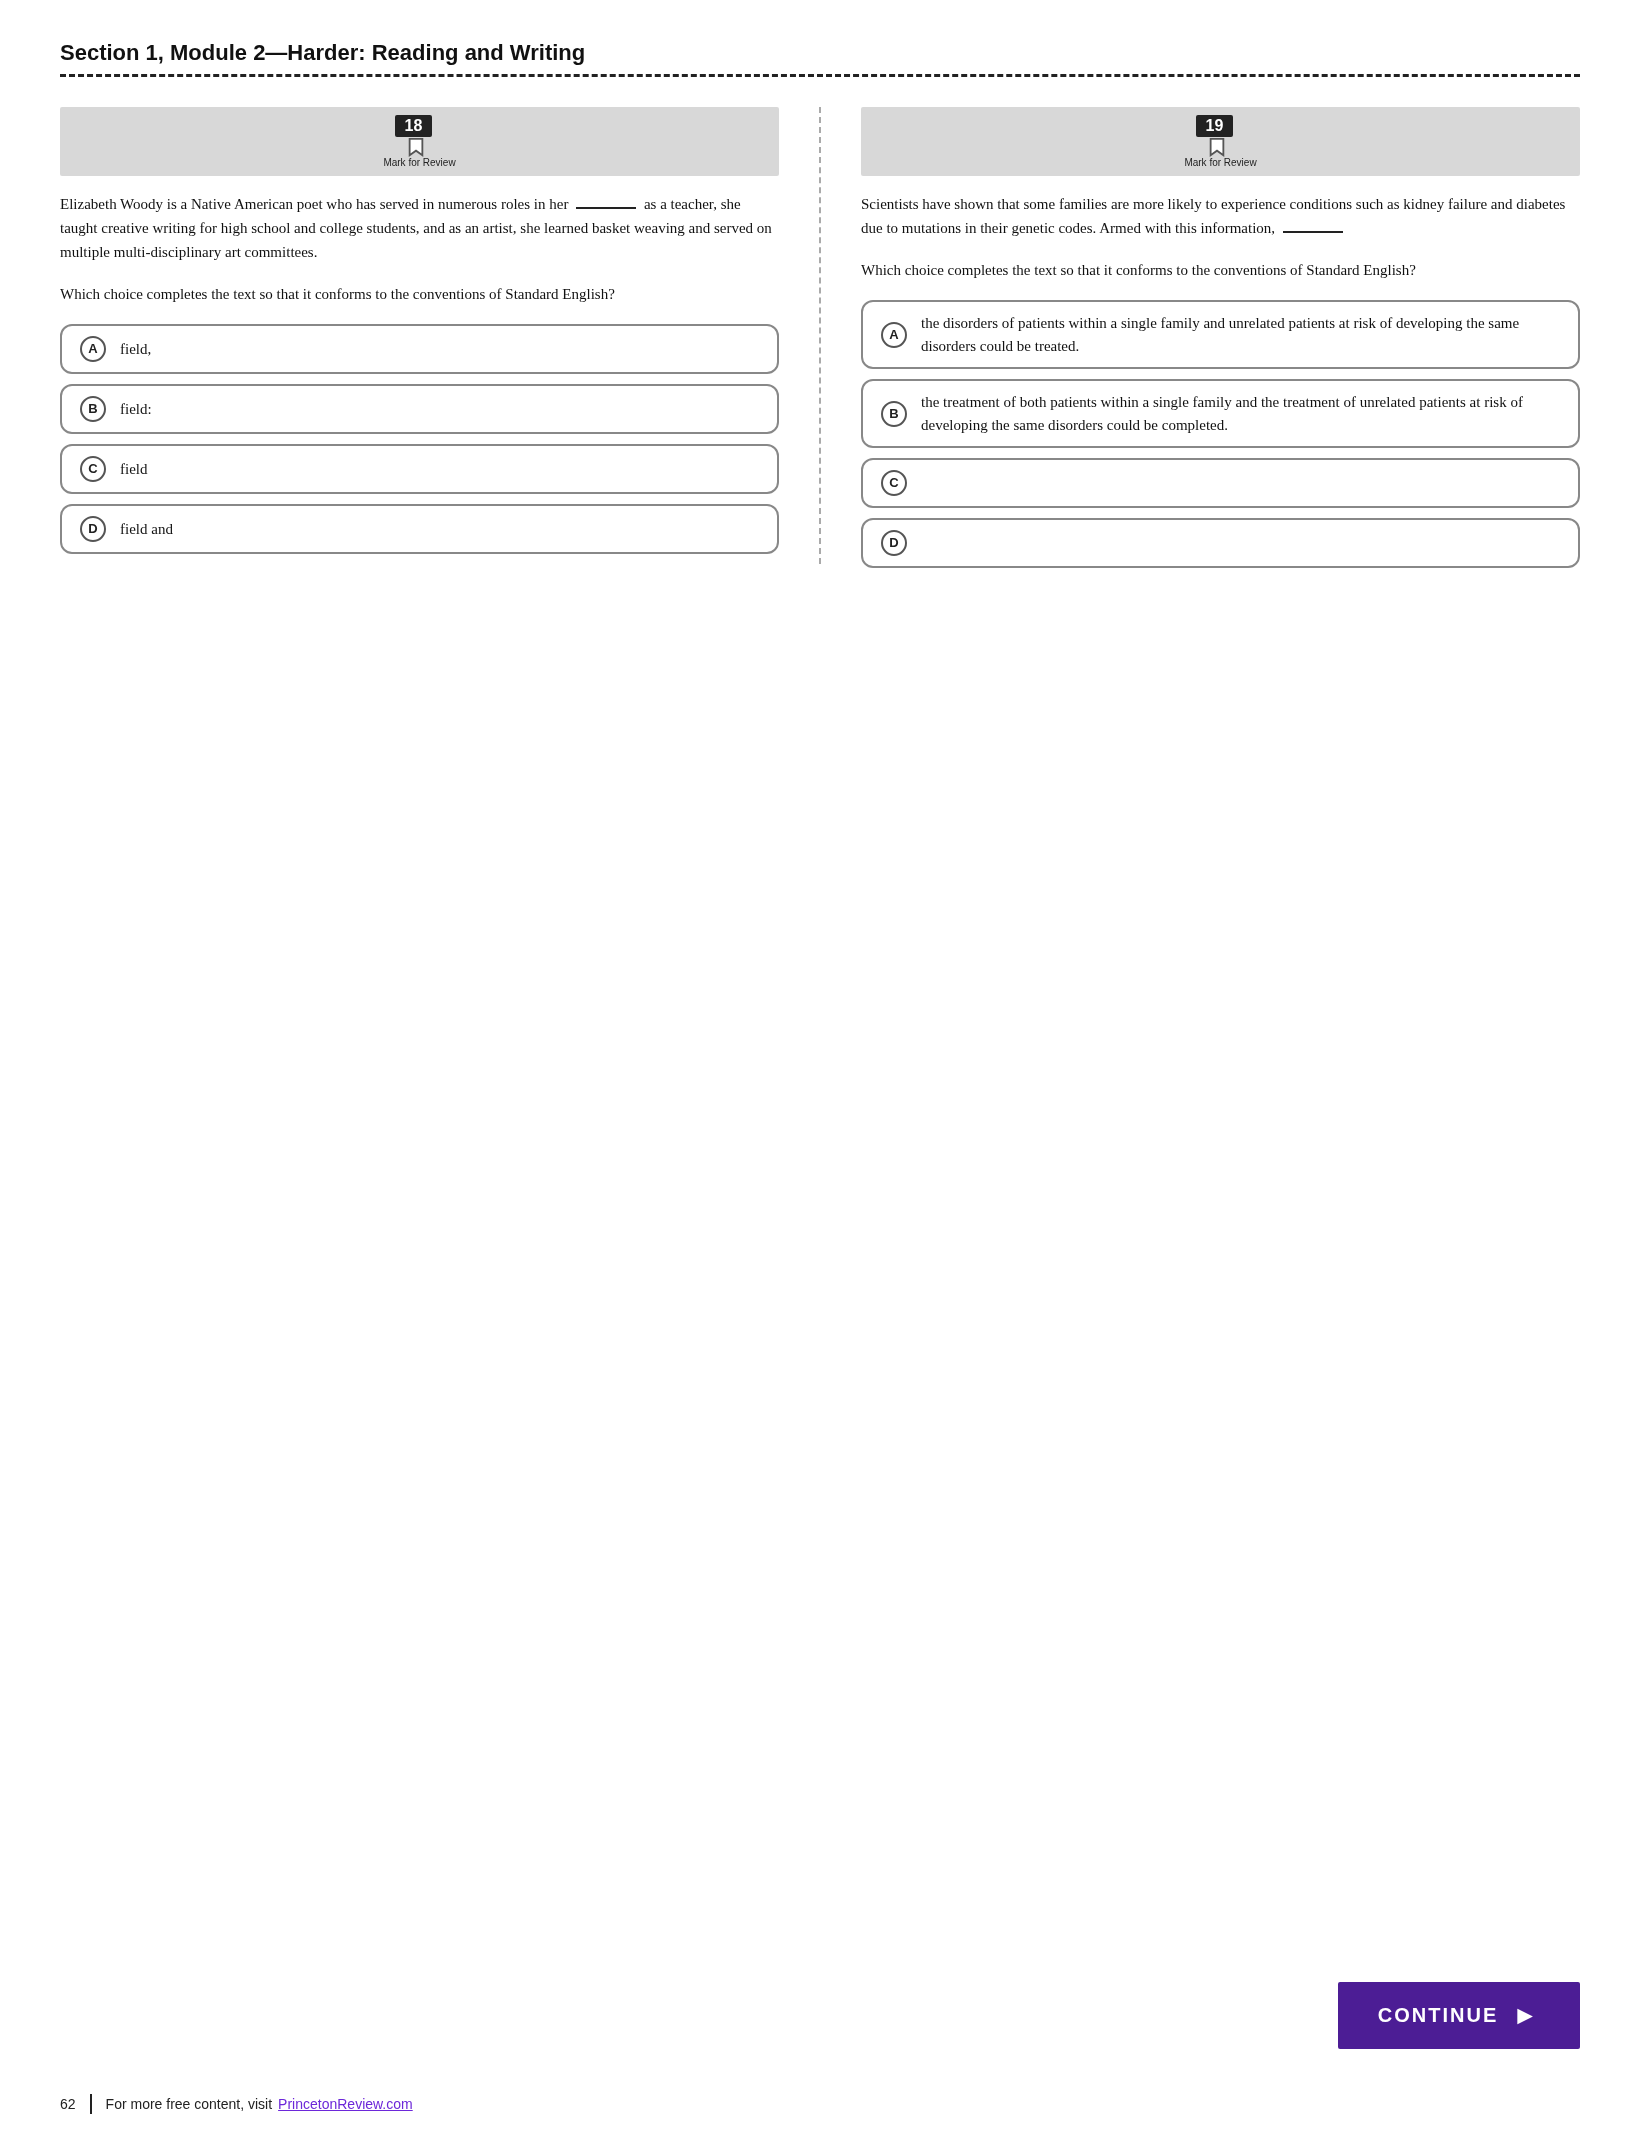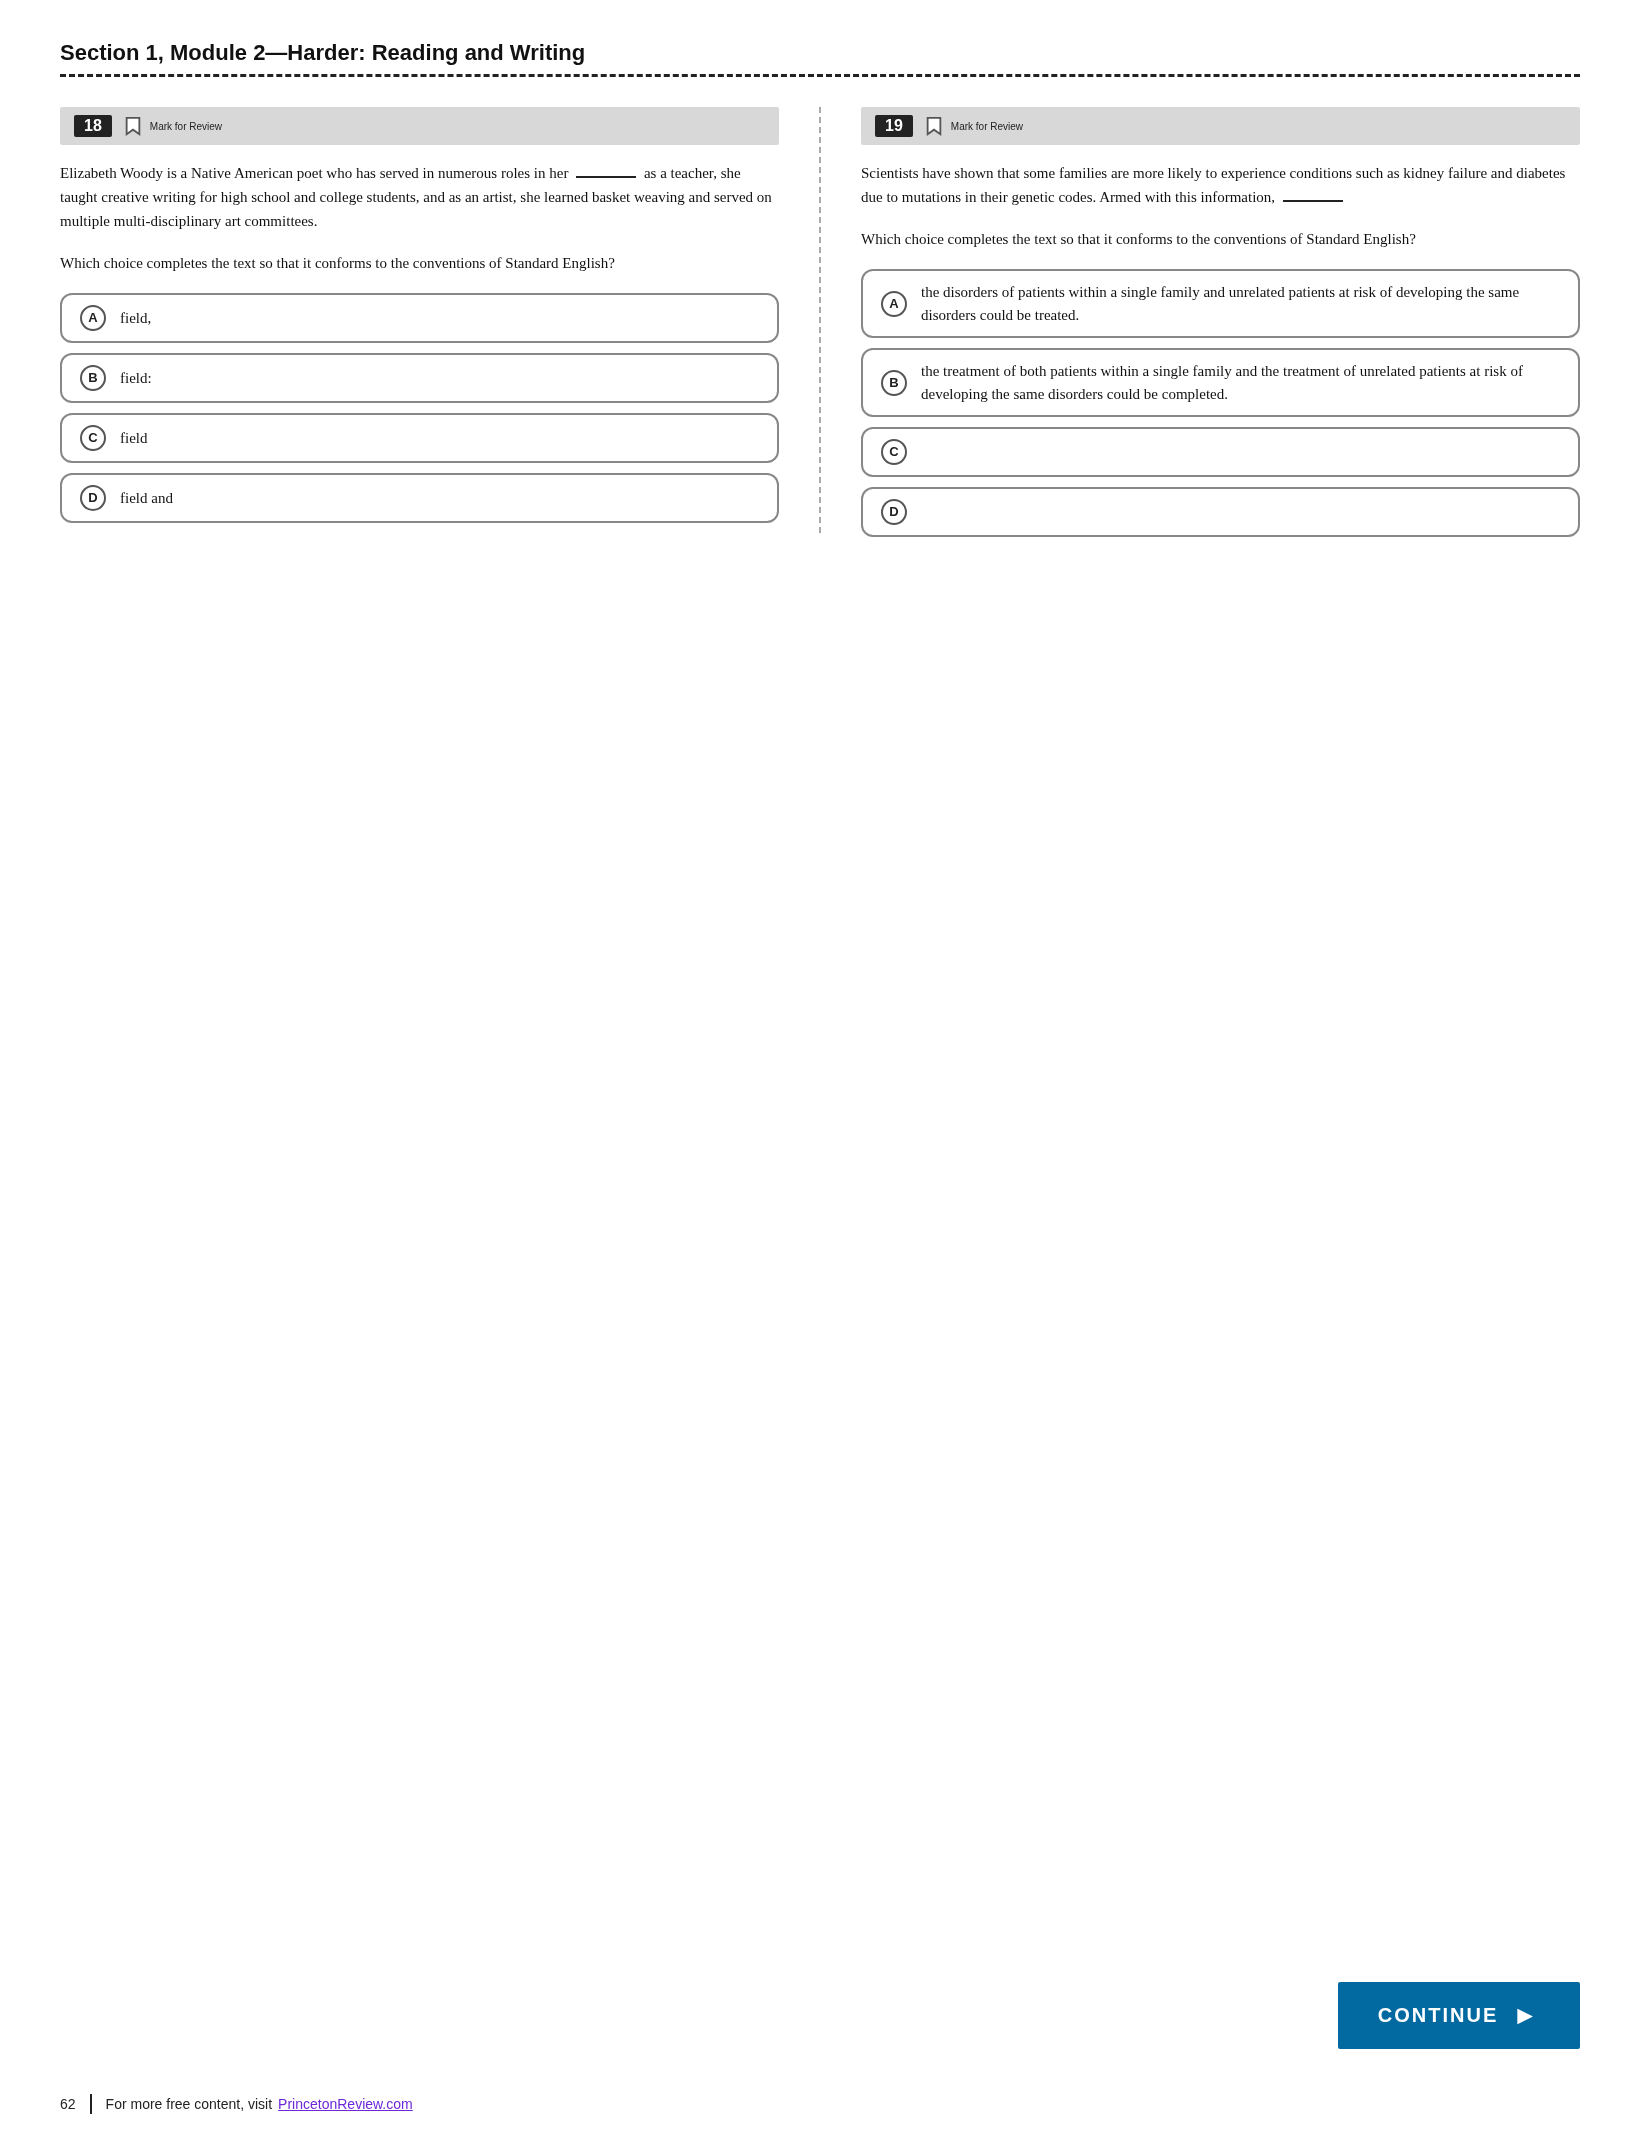--- a/index.html
+++ b/index.html
@@ -43,20 +43,21 @@
       flex: 1;
       padding-left: 40px;
     }
     .question-header {
       display: flex;
       align-items: center;
       background: #d8d8d8;
       padding: 8px 14px;
       margin-bottom: 16px;
       border-radius: 2px;
+      flex-direction: column;
     }
     .question-number {
       background: #222;
       color: #fff;
       font-family: Arial, sans-serif;
       font-weight: bold;
       font-size: 16px;
       padding: 2px 10px;
       margin-right: 12px;
       border-radius: 2px;
@@ -103,21 +104,21 @@
       color: #222;
     }
     .option-text {
       font-size: 15px;
       line-height: 1.5;
     }
     .continue-btn {
       position: absolute;
       bottom: 80px;
       right: 60px;
-      background: #0369a1;
+      background: #4c1d95;
       color: #fff;
       font-family: Arial, sans-serif;
       font-weight: bold;
       font-size: 20px;
       letter-spacing: 2px;
       padding: 18px 40px;
       display: flex;
       align-items: center;
       gap: 14px;
       cursor: pointer;

